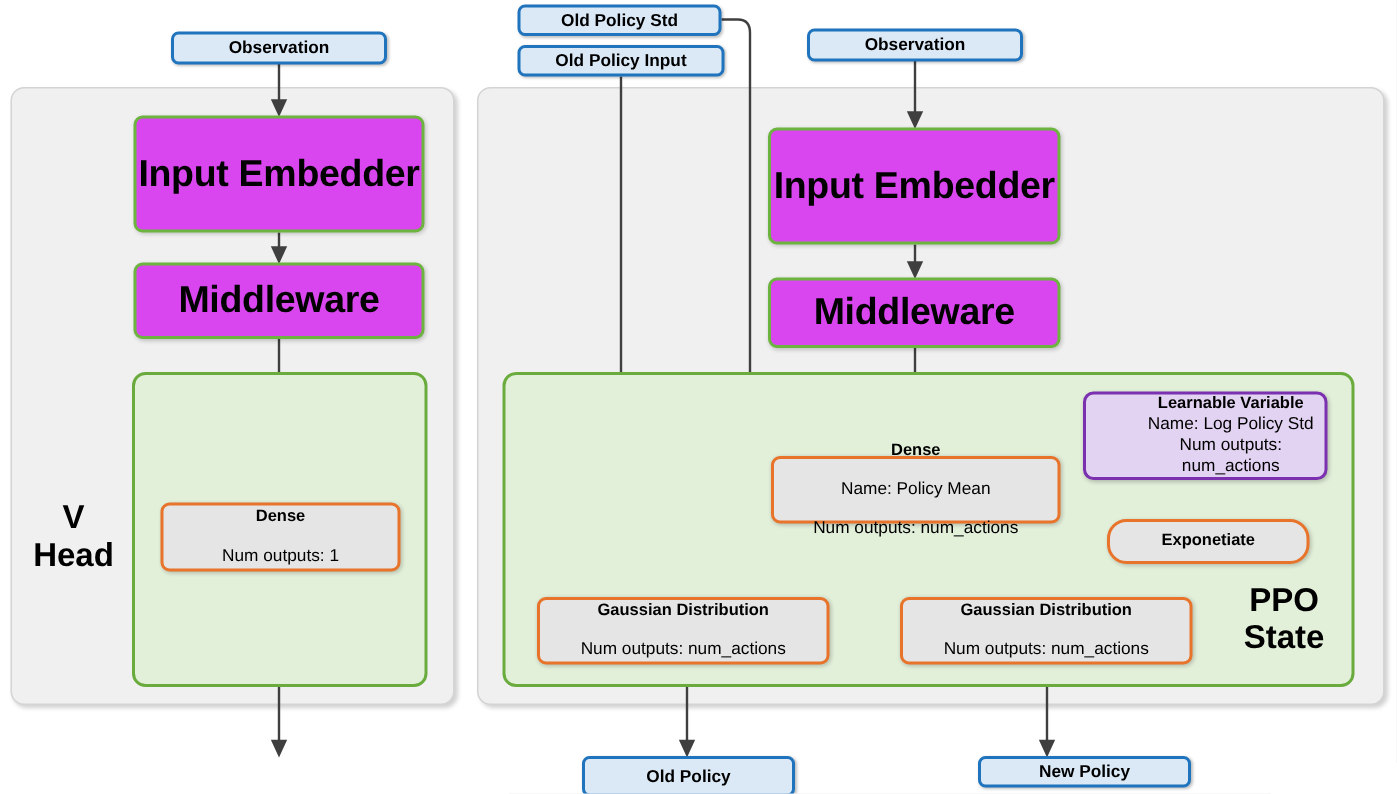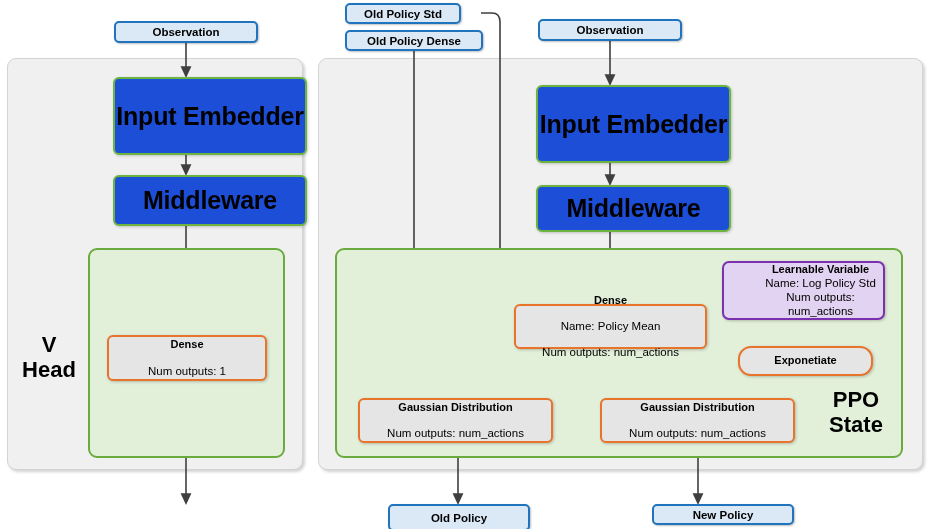--- a/index.html
+++ b/index.html
@@ -31,26 +31,25 @@
     position:absolute;
     background:#f0f0f0;
     border:1px solid #d4d4d4;
     border-radius:9px;
     box-shadow:2px 2px 3px rgba(0,0,0,0.18);
     box-sizing:border-box;
   }
 
   
   .green{
-    background:#1d4ed8;
+    background:#d946ef;
     border:2px solid #6db33f;
     border-radius:6px;
     box-sizing:border-box;
     box-shadow:1px 1px 3px rgba(0,0,0,0.2);
-    margin-left:24px;
   }
   .block-title{font-size:25px;font-weight:bold;color:#000;letter-spacing:-0.2px;}
 
   
   .headgroup{
     position:absolute;
     background:#e2efd9;
     border:2px solid #6aab3e;
     border-radius:9px;
     box-sizing:border-box;
@@ -147,26 +146,26 @@
 Head</div>
 
   <div class="headgroup" style="left:335px;top:248px;width:568px;height:210px;"></div>
   <div class="headcap" style="left:813px;top:388px;width:86px;">PPO
 State</div>
 
   <div class="node io" style="left:114px;top:21px;width:144px;height:22px;">
     <span>Observation</span>
   </div>
 
-  <div class="node io" style="left:345px;top:3px;width:116px;height:21px;">
+  <div class="node io" style="left:345px;top:3px;width:136px;height:21px;">
     <span>Old Policy Std</span>
   </div>
 
   <div class="node io" style="left:345px;top:30px;width:138px;height:21px;">
-    <span>Old Policy Dense</span>
+    <span>Old Policy Input</span>
   </div>
 
   <div class="node io" style="left:538px;top:19px;width:144px;height:22px;">
     <span>Observation</span>
   </div>
 
   <div class="node green" style="left:89px;top:77px;width:194px;height:78px;">
     <span class="block-title">Input Embedder</span>
   </div>
 

